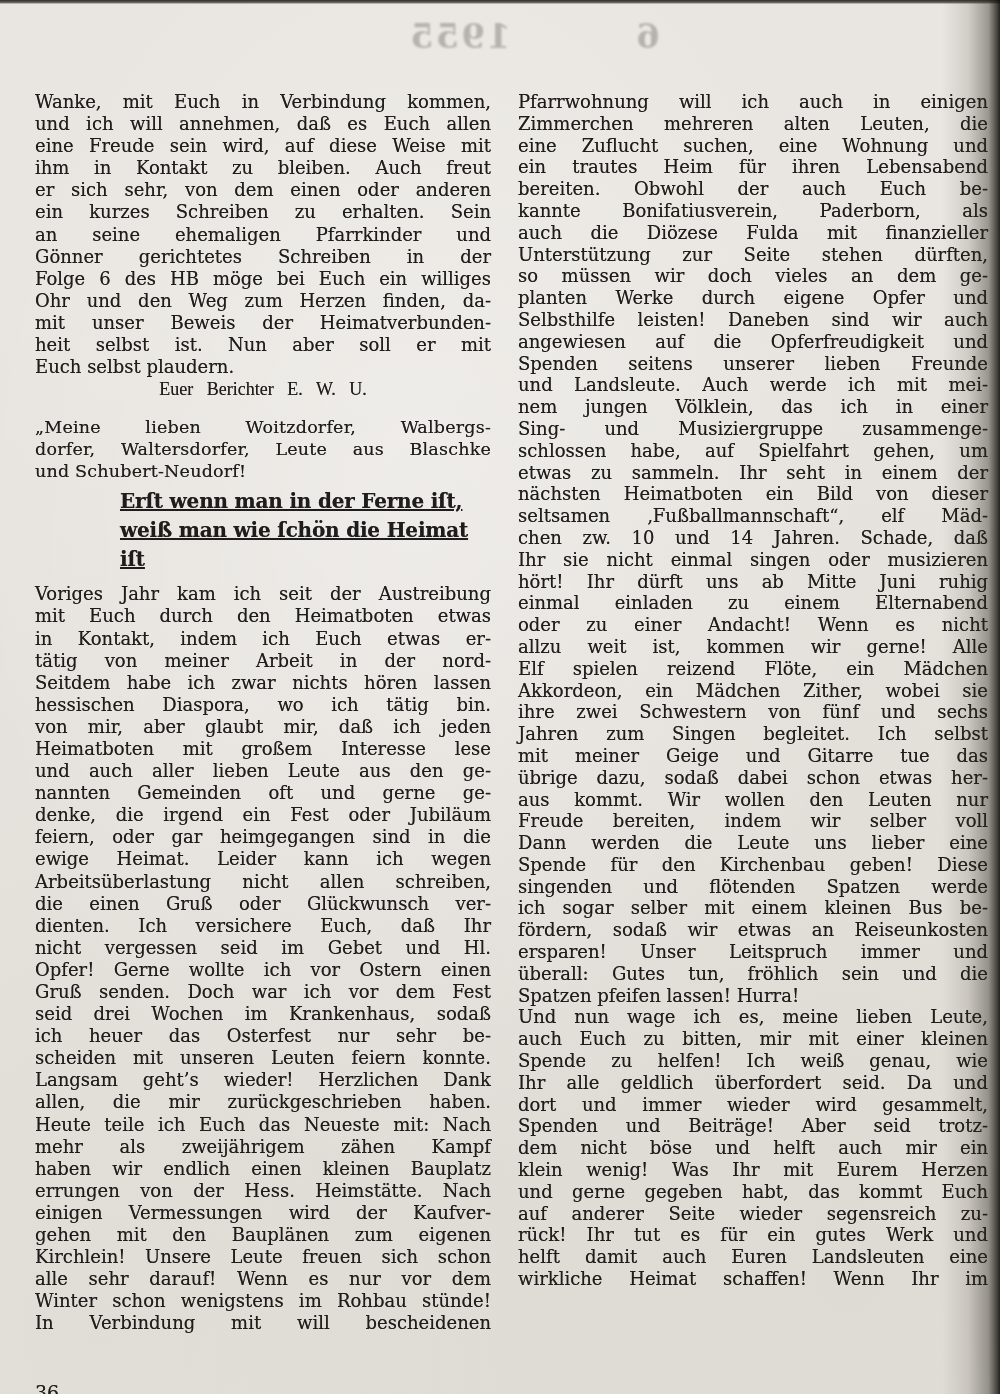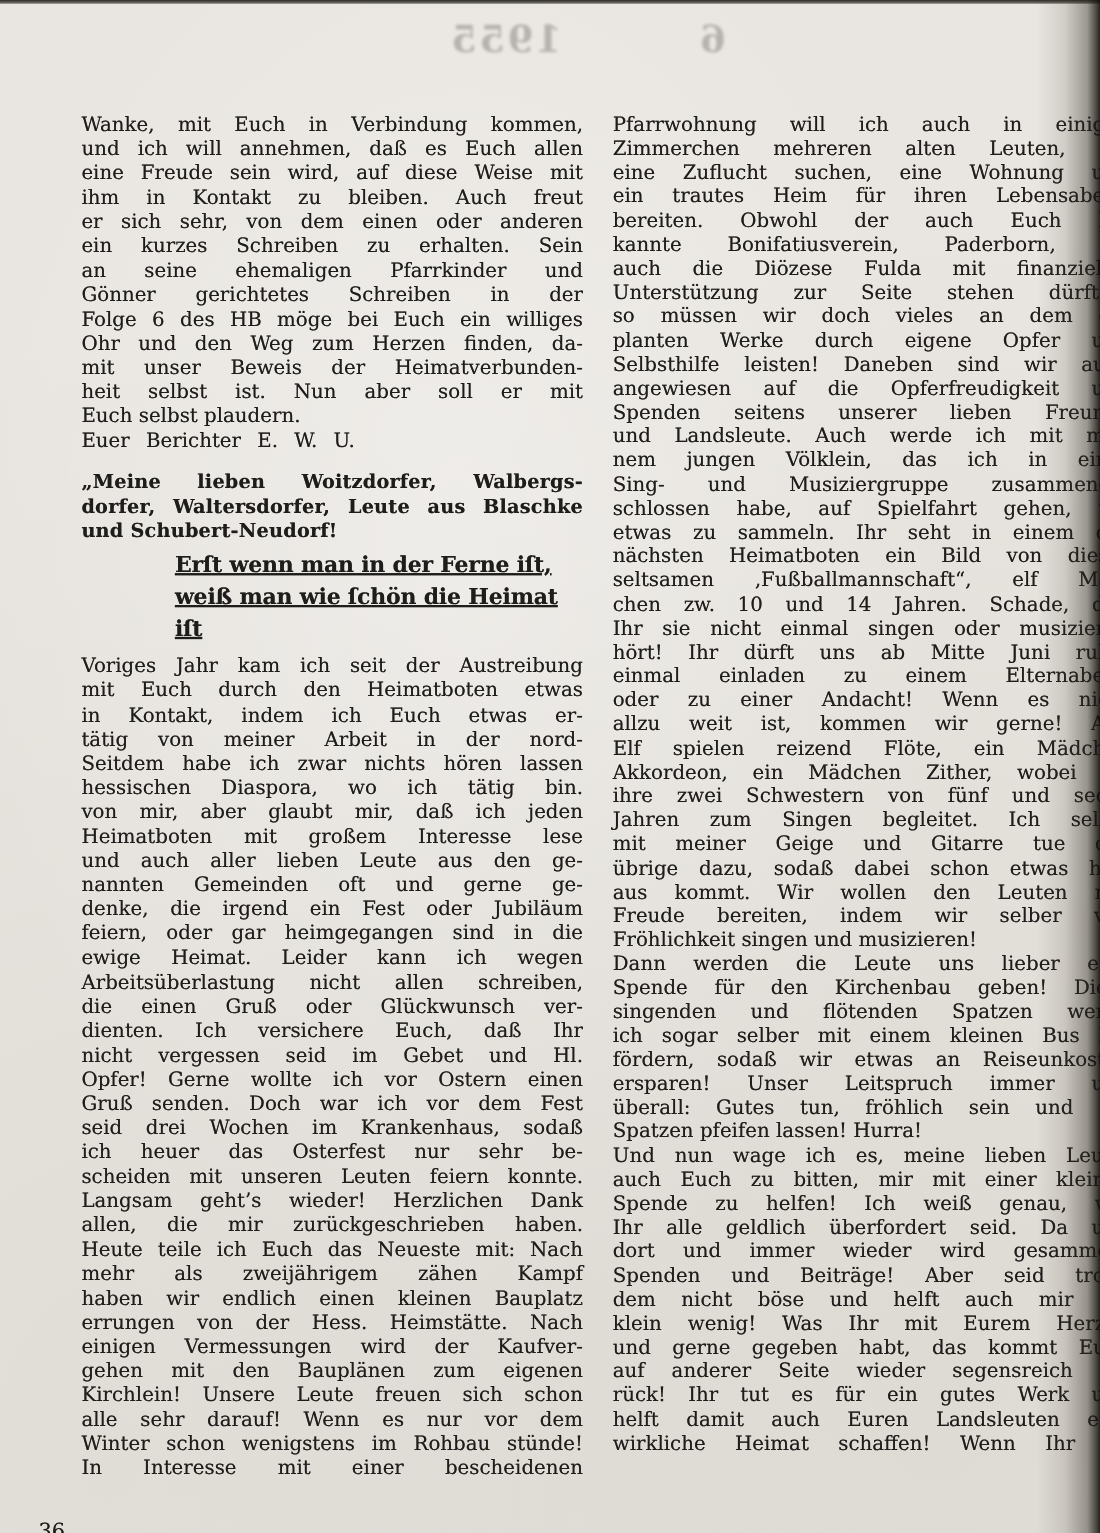--- a/index.html
+++ b/index.html
@@ -34,30 +34,30 @@
   }
   
   .stamp{
     position:absolute;left:408px;top:12px;width:252px;height:48px;
     display:flex;justify-content:space-between;align-items:center;
     transform:scaleX(-1);
     font-size:34px;font-weight:700;letter-spacing:2px;
     color:#6e6b66;opacity:0.42;filter:blur(1.3px);
     pointer-events:none;
   }
-  .col{position:absolute;top:103px;font-size:18px;margin-left:39px;}
+  .col{position:absolute;top:91px;font-size:18px;}
   .col.left{left:35px;width:456px;line-height:22.1px;}
   .col.right{left:518px;width:470px;line-height:21.8px;}
   .line{
     text-shadow:0 0 0.4px rgba(31,29,27,0.65);
   }
   .stretch{text-align:justify;text-align-last:justify;}
   .block.para{margin:0;}
-  .block.heading{font-weight:700;font-size:17.5px;line-height:22px;margin-top:16px;letter-spacing:0.2px;}
-  .block.signature .line{text-align:left;word-spacing:9px;}
+  .block.heading{font-weight:400;font-size:17.5px;line-height:22px;margin-top:16px;letter-spacing:0.2px;}
+  .block.signature .line{text-align:center;word-spacing:9px;font-family:Liberation Serif, serif;}
   .block.verse{
     margin-left:85px;margin-top:5px;margin-bottom:9px;
     font-weight:700;font-size:20px;line-height:29px;letter-spacing:-0.2px;text-decoration:underline;
   }
   .page-number{
     position:absolute;left:35px;top:1381px;font-size:19px;
     text-shadow:0 0 0.4px rgba(31,29,27,0.65);
   }
 </style>
 </head>
@@ -126,21 +126,21 @@
       <div class="line stretch">allen, die mir zurückgeschrieben haben.</div>
       <div class="line stretch">Heute teile ich Euch das Neueste mit: Nach</div>
       <div class="line stretch">mehr als zweijährigem zähen Kampf</div>
       <div class="line stretch">haben wir endlich einen kleinen Bauplatz</div>
       <div class="line stretch">errungen von der Hess. Heimstätte.  Nach</div>
       <div class="line stretch">einigen Vermessungen wird der Kaufver-</div>
       <div class="line stretch">gehen mit den Bauplänen zum eigenen</div>
       <div class="line stretch">Kirchlein!  Unsere Leute freuen sich schon</div>
       <div class="line stretch">alle sehr darauf!  Wenn es nur vor dem</div>
       <div class="line stretch">Winter schon wenigstens im Rohbau stünde!</div>
-      <div class="line stretch">In Interesse mit einer bescheidenen</div>
+      <div class="line stretch">In Verbindung mit will bescheidenen</div>
     </div>
   </div>
 <div class="col right">
     <div class="block para">
       <div class="line stretch">Pfarrwohnung will ich auch in einigen</div>
       <div class="line stretch">Zimmerchen mehreren alten Leuten, die</div>
       <div class="line stretch">eine Zuflucht suchen, eine Wohnung und</div>
       <div class="line stretch">ein trautes Heim für ihren Lebensabend</div>
       <div class="line stretch">bereiten.  Obwohl der auch Euch be-</div>
       <div class="line stretch">kannte Bonifatiusverein, Paderborn, als</div>
@@ -165,21 +165,20 @@
       <div class="line stretch">oder zu einer Andacht!  Wenn es nicht</div>
       <div class="line stretch">allzu weit ist, kommen wir gerne!  Alle</div>
       <div class="line stretch">Elf spielen reizend Flöte, ein Mädchen</div>
       <div class="line stretch">Akkordeon, ein Mädchen Zither, wobei sie</div>
       <div class="line stretch">ihre zwei Schwestern von fünf und sechs</div>
       <div class="line stretch">Jahren zum Singen begleitet.  Ich selbst</div>
       <div class="line stretch">mit meiner Geige und Gitarre tue das</div>
       <div class="line stretch">übrige dazu, sodaß dabei schon etwas her-</div>
       <div class="line stretch">aus kommt.  Wir wollen den Leuten nur</div>
       <div class="line stretch">Freude bereiten, indem wir selber voll</div>
-      <div class="line">Fröhlichkeit singen und musizieren!</div>
     </div>
     <div class="block para">
       <div class="line stretch">Dann werden die Leute uns lieber eine</div>
       <div class="line stretch">Spende für den Kirchenbau geben!  Diese</div>
       <div class="line stretch">singenden und flötenden Spatzen werde</div>
       <div class="line stretch">ich sogar selber mit einem kleinen Bus be-</div>
       <div class="line stretch">fördern, sodaß wir etwas an Reiseunkosten</div>
       <div class="line stretch">ersparen!  Unser Leitspruch immer und</div>
       <div class="line stretch">überall: Gutes tun, fröhlich sein und die</div>
       <div class="line">Spatzen pfeifen lassen!  Hurra!</div>

